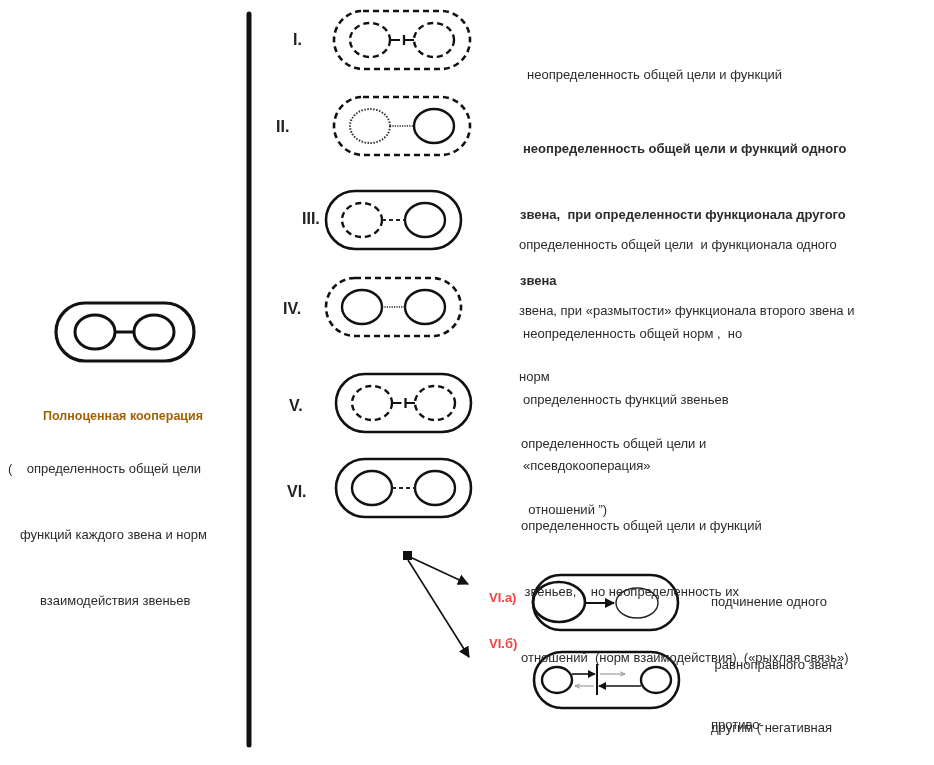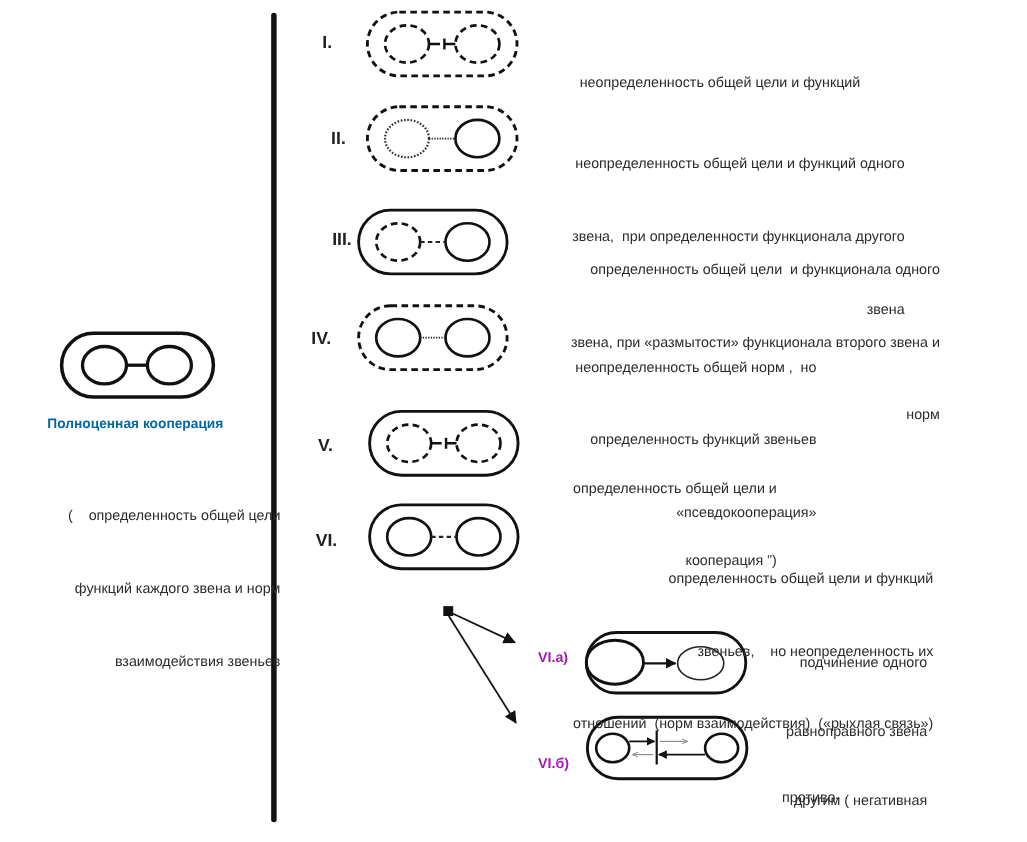--- a/index.html
+++ b/index.html
@@ -1,22 +1,22 @@
 <!DOCTYPE html>
 <html><head>
 <meta charset="utf-8">
 <style>
   html, body { margin:0; padding:0; background:#ffffff; }
   body { width:934px; height:765px; position:relative; overflow:hidden;
          font-family:"Liberation Sans", "DejaVu Sans", sans-serif; color:#2a2a2a; }
   #diagram { position:absolute; left:0; top:0; width:934px; height:765px; }
-  .txt { position:absolute; font-size:13px; line-height:20px; white-space:pre; color:#2b2b2b;text-align:right; }
+  .txt { position:absolute; font-size:13px; line-height:20px; white-space:pre; color:#2b2b2b; }
   .roman { position:absolute; font-size:16px; font-weight:bold; color:#222; }
-  .sublabel { position:absolute; font-size:13px; font-weight:bold; color:#a21caf; }
-  .title { position:absolute; font-size:12.5px; font-weight:bold; color:#0369a1; }
+  .sublabel { position:absolute; font-size:13px; font-weight:bold; color:#ef4444; }
+  .title { position:absolute; font-size:12.5px; font-weight:bold; color:#a16207;margin-top:31px; }
   .line { display:block; }
 </style>
 </head>
 <body>
 
 <svg id="diagram" xmlns="http://www.w3.org/2000/svg" width="934" height="765" viewBox="0 0 934 765">
   <defs>
     <marker id="arrowBig" viewBox="0 0 10 10" refX="9" refY="5" markerWidth="7" markerHeight="7" orient="auto">
       <path d="M0,0 L10,5 L0,10 z" fill="#111"></path>
     </marker>
@@ -95,57 +95,57 @@
     <ellipse cx="656" cy="680" rx="15" ry="13" fill="none" stroke="#111" stroke-width="2.4"></ellipse>
     <line x1="597" y1="664" x2="597" y2="695" stroke="#111" stroke-width="2"></line>
     <line x1="572" y1="674" x2="595" y2="674" stroke="#111" stroke-width="1.6" marker-end="url(#arrowMed)"></line>
     <line x1="641" y1="686" x2="599" y2="686" stroke="#111" stroke-width="1.6" marker-end="url(#arrowMed)"></line>
     <line x1="600" y1="674" x2="625" y2="674" stroke="#888" stroke-width="1" marker-end="url(#arrowThin)"></line>
     <line x1="594" y1="686" x2="575" y2="686" stroke="#888" stroke-width="1" marker-end="url(#arrowThin)"></line>
   </g>
 </svg>
 
 <div class="title" style="left:43px; top:378px;">Полноценная кооперация</div>
-<div class="txt" style="left:8px; top:414px; font-size:13px; line-height:22px;margin-left:48px;">
+<div class="txt" style="left:8px; top:414px; font-size:13px; line-height:22px;">
   <span class="line">(    определенность общей цели</span>
   <span class="line" style="padding-left:12px;">функций каждого звена и норм</span>
   <span class="line" style="padding-left:32px;">взаимодействия звеньев</span>
 </div>
 
 <div class="roman" style="left:293px; top:31px;">I.</div>
-<div class="roman" style="left:301px; top:118px;text-align:right;">II.</div>
+<div class="roman" style="left:276px; top:118px;text-align:right;">II.</div>
 <div class="roman" style="left:281px; top:210px;margin-left:21px;">III.</div>
 <div class="roman" style="left:283px; top:300px;">IV.</div>
 <div class="roman" style="left:289px; top:397px;">V.</div>
 <div class="roman" style="left:287px; top:483px;">VI.</div>
 
 <div class="sublabel" style="left:489px; top:590px;">VI.а)</div>
-<div class="sublabel" style="left:489px; top:686px;">VI.б)</div>
+<div class="sublabel" style="left:489px; top:636px;">VI.б)</div>
 
 <div class="txt" style="left:527px; top:25px;">
   <span class="line">неопределенность общей цели и функций</span>
 </div>
-<div class="txt" style="left:520px; top:94px; line-height:22px;">
+<div class="txt" style="left:520px; top:94px; line-height:22px;font-weight:bold;">
   <span class="line" style="padding-left:3px;">неопределенность общей цели и функций одного</span>
   <span class="line">звена,  при определенности функционала другого</span>
   <span class="line">звена</span>
 </div>
 <div class="txt" style="left:519px; top:190px; line-height:22px;">
   <span class="line">определенность общей цели  и функционала одного</span>
   <span class="line">звена, при «размытости» функционала второго звена и</span>
   <span class="line">норм</span>
 </div>
 <div class="txt" style="left:523px; top:279px; line-height:22px;">
   <span class="line">неопределенность общей норм ,  но</span>
   <span class="line">определенность функций звеньев</span>
   <span class="line">«псевдокооперация»</span>
 </div>
 <div class="txt" style="left:521px; top:389px; line-height:22px;">
   <span class="line">определенность общей цели и</span>
-  <span class="line">  кооперация ”)</span>
+  <span class="line">  отношений ”)</span>
 </div>
 <div class="txt" style="left:521px; top:471px; line-height:22px;">
   <span class="line">определенность общей цели и функций</span>
   <span class="line"> звеньев,    но неопределенность их</span>
   <span class="line">отношений  (норм взаимодействия)  («рыхлая связь»)</span>
 </div>
 
 <div class="txt" style="left:711px; top:549px; line-height:21px;">
   <span class="line">подчинение одного</span>
   <span class="line"> равноправного звена</span>

